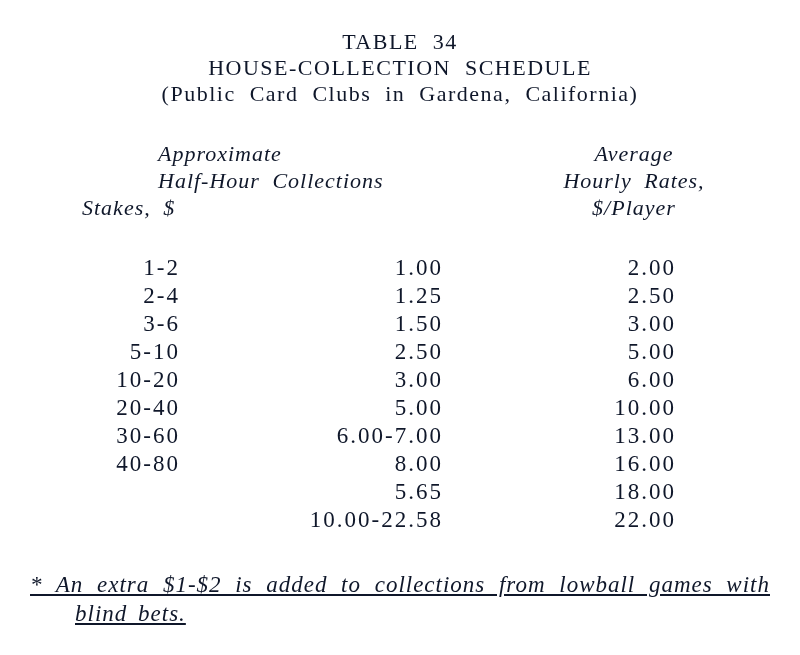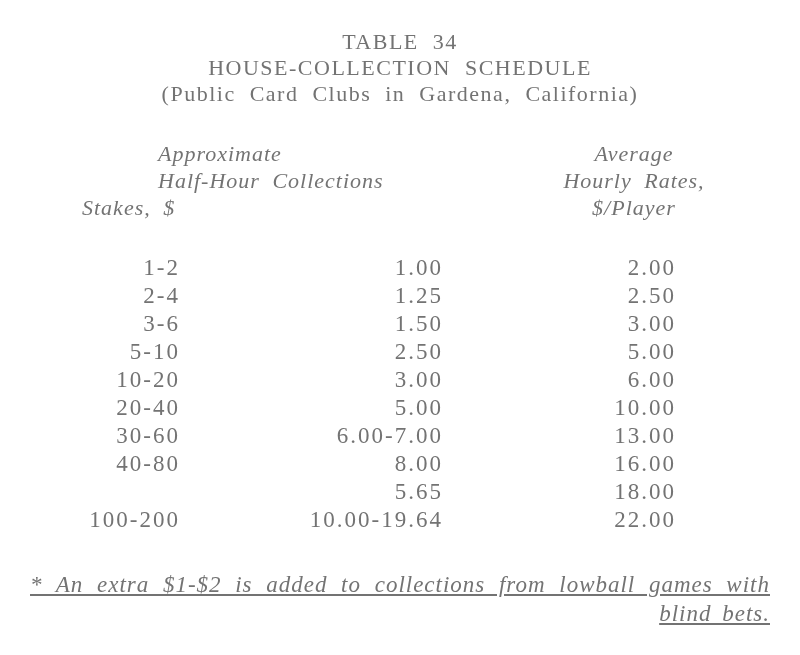--- a/index.html
+++ b/index.html
@@ -8,21 +8,21 @@
     width: 800px;
     height: 655px;
     background: #ffffff;
     overflow: hidden;
   }
   .page {
     position: relative;
     width: 800px;
     height: 655px;
     background: #ffffff;
-    color: #737373;
+    color: #0f172a;
     font-family: "Liberation Serif", "DejaVu Serif", serif;
   }
   
   .title-block {
     position: absolute;
     top: 29px;
     left: 0;
     width: 800px;
     text-align: center;
     font-size: 22px;
@@ -87,22 +87,23 @@
     font-size: 23px;
     line-height: 29px;
     letter-spacing: 1px;
     text-decoration: underline;
   }
   .footnote .line1 {
     text-align: justify;
     text-align-last: justify;
   }
   .footnote .line2 {
-    text-align: right;
+    text-align: left;
     word-spacing: 4px;
+    margin-left: 45px;
   }
 </style>
 </head>
 <body>
 
 <div class="page">
 
   <div class="title-block">
     <div>TABLE 34</div>
     <div>HOUSE-COLLECTION SCHEDULE</div>
@@ -160,22 +161,21 @@
   <div class="row" style="top:450px">
     <span class="cell c1">40-80</span>
     <span class="cell c2">8.00</span>
     <span class="cell c3">16.00</span>
   </div>
   <div class="row" style="top:478px">
     <span class="cell c2">5.65</span>
     <span class="cell c3">18.00</span>
   </div>
   <div class="row" style="top:506px">
-    <span class="cell c1">100-200</span>
-    <span class="cell c2">10.00-19.64</span>
+    <span class="cell c2">10.00-22.58</span>
     <span class="cell c3">22.00</span>
   </div>
 
   <div class="footnote">
     <div class="line1">* An extra $1-$2 is added to collections from lowball games with</div>
     <div class="line2">blind bets.</div>
   </div>
 
 </div>
 

